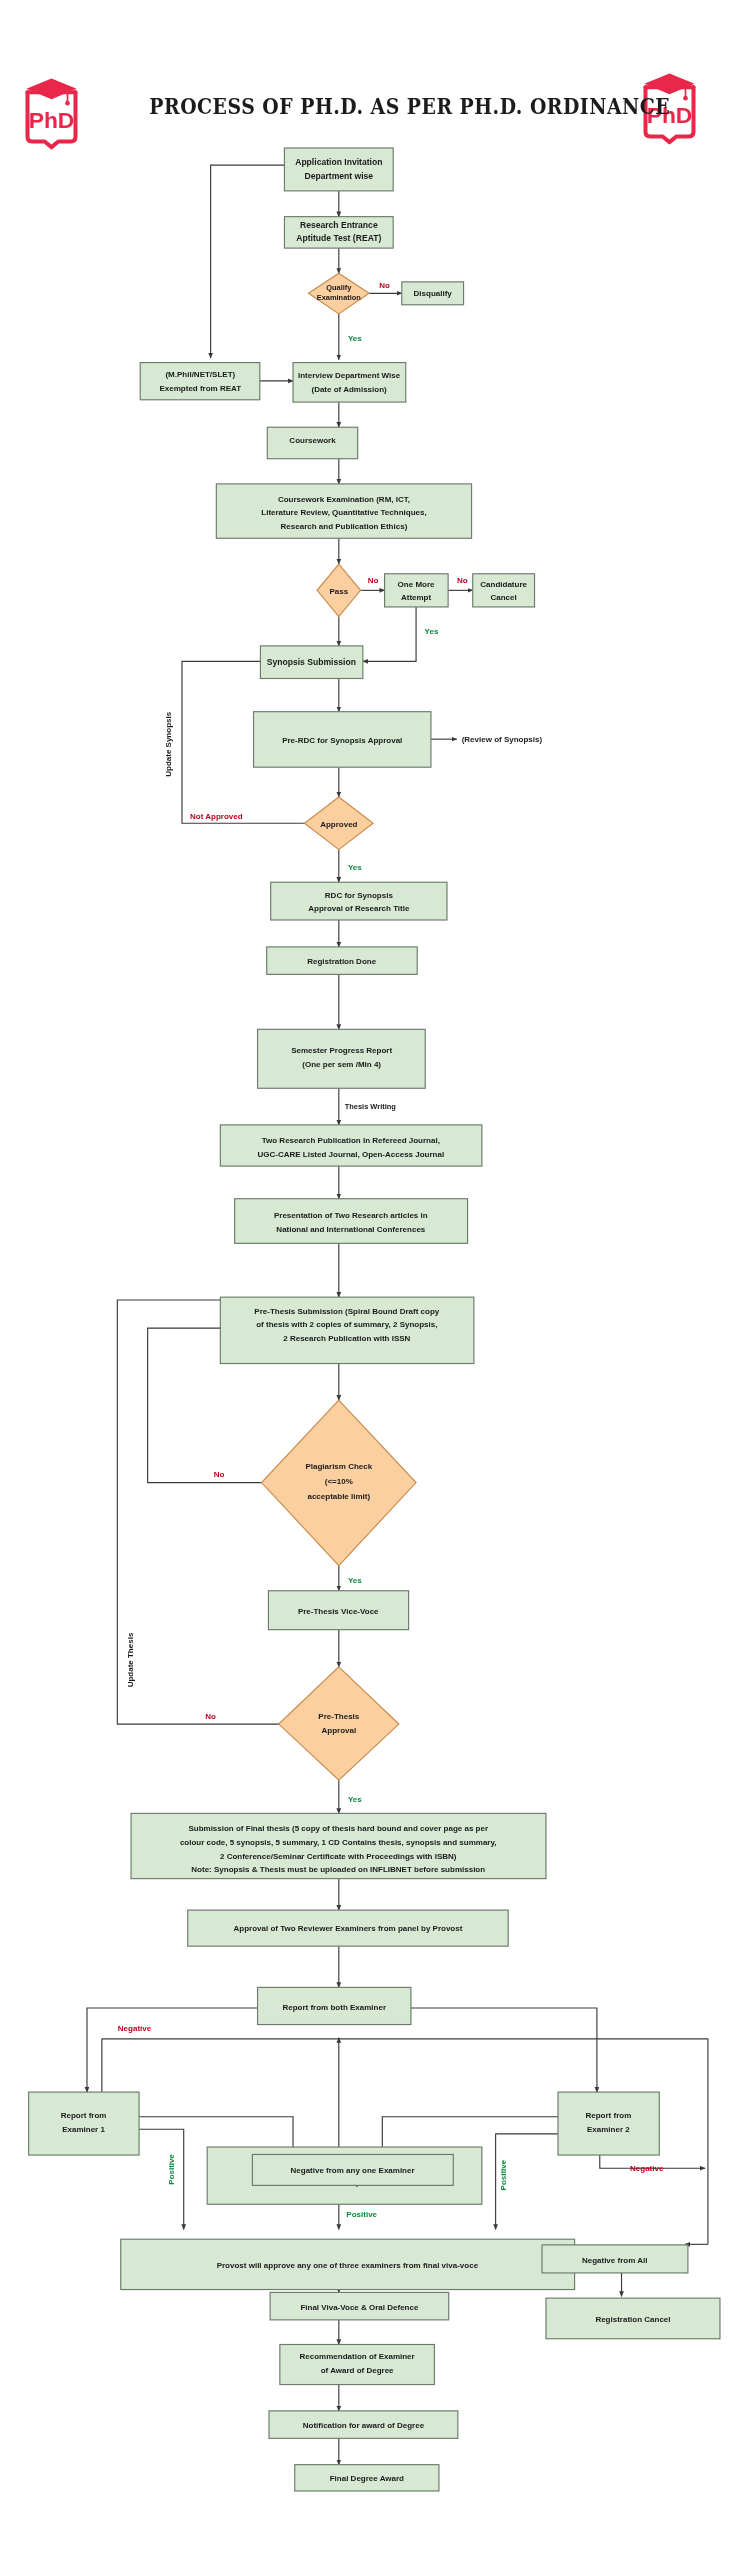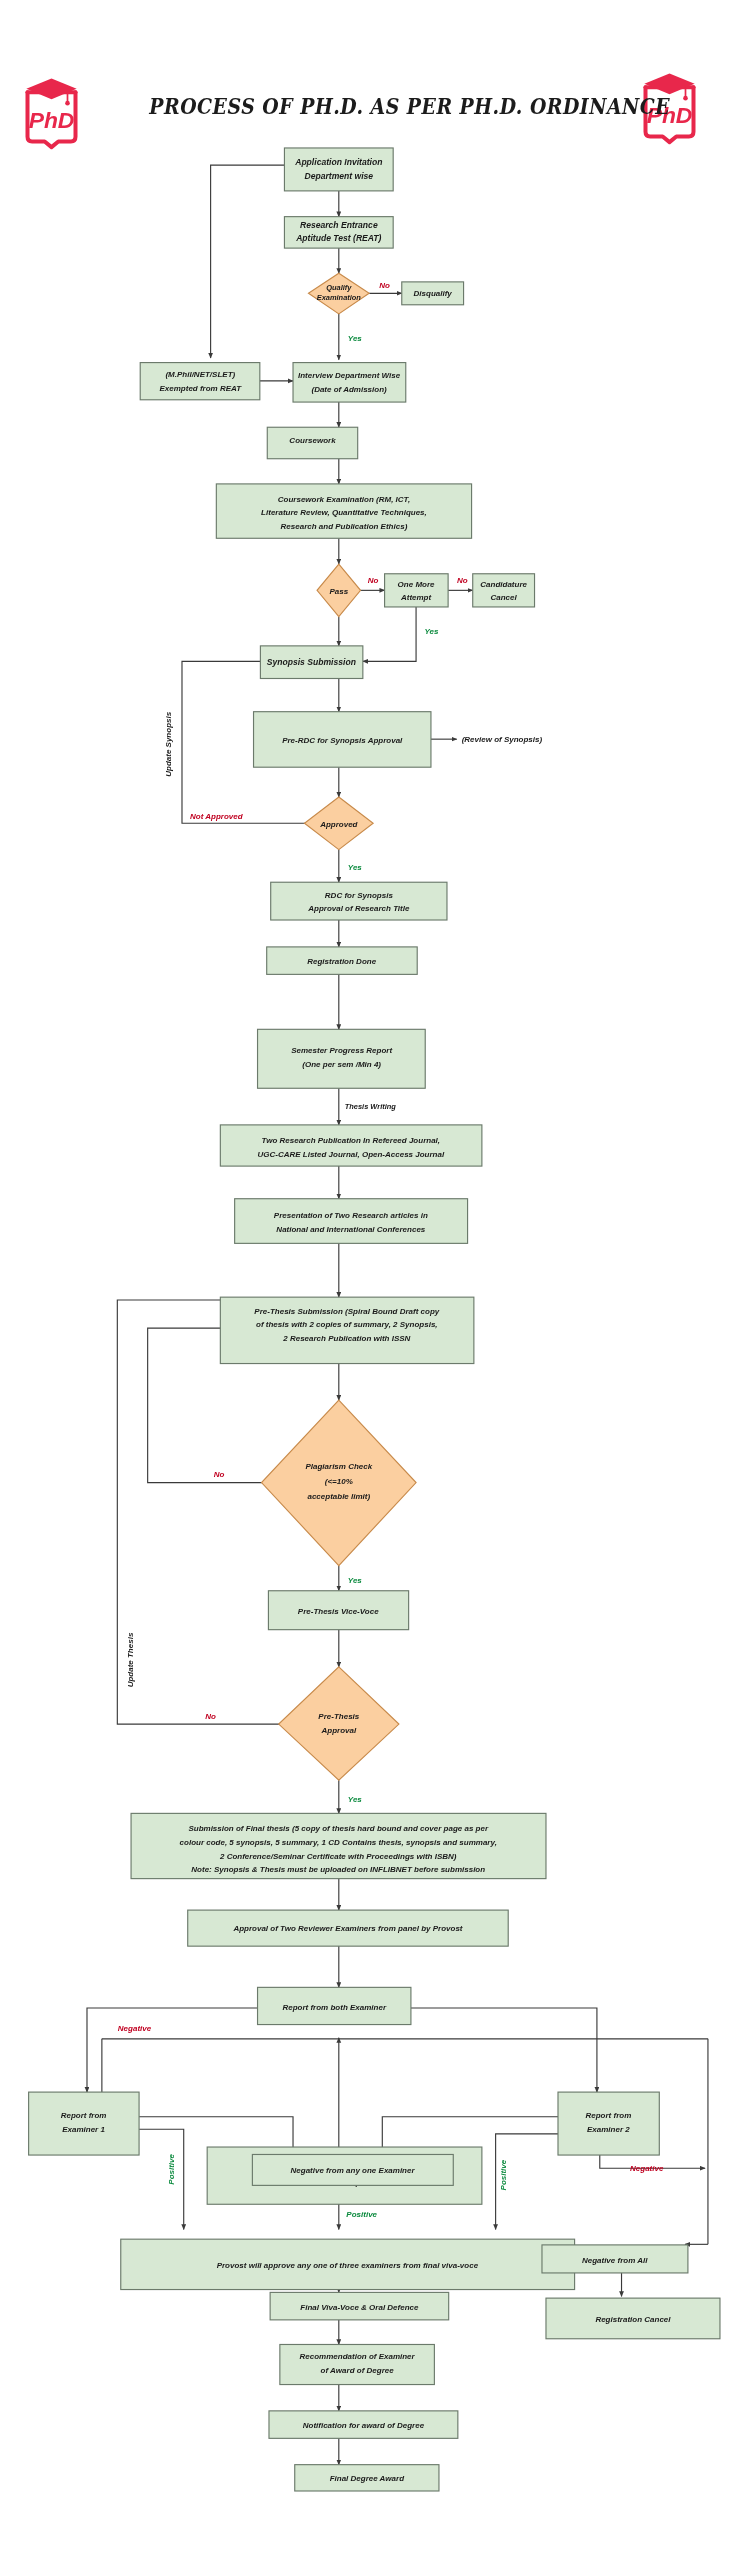--- a/index.html
+++ b/index.html
@@ -1,17 +1,17 @@
 <!DOCTYPE html>
 <html style="font-size:9.2px"><head>
 <meta charset="utf-8">
 <style>
   html,body{margin:0;padding:0;background:#ffffff;}
   body{width:744px;height:2576px;font-family:"Liberation Sans",sans-serif;overflow:hidden;}
-  #stage{position:relative;width:744px;height:2576px;background:#fff;font-style:italic;}
+  #stage{position:relative;width:744px;height:2576px;background:#fff;}
   svg#flow{position:absolute;left:0;top:0;width:744px;height:2576px;}
   .nodeLabel{font-family:"Liberation Sans",sans-serif;font-weight:bold;fill:#1a1a1a;text-anchor:middle;}
   .edgeLabel{font-family:"Liberation Sans",sans-serif;font-weight:bold;text-anchor:middle;}
   .lbl-yes{fill:#0b8a3e;}
   .lbl-no{fill:#c00020;}
   .lbl-plain{fill:#1a1a1a;}
   .lbl-rot{font-family:"Liberation Sans",sans-serif;font-weight:bold;text-anchor:middle;}
   .boxshape{fill:#d7e8d3;stroke:#6b7a6b;stroke-width:2;}
   .diashape{fill:#fbcfa0;stroke:#c88a4a;stroke-width:2;}
   .ln{stroke:#3a3a3a;stroke-width:2;fill:none;}

